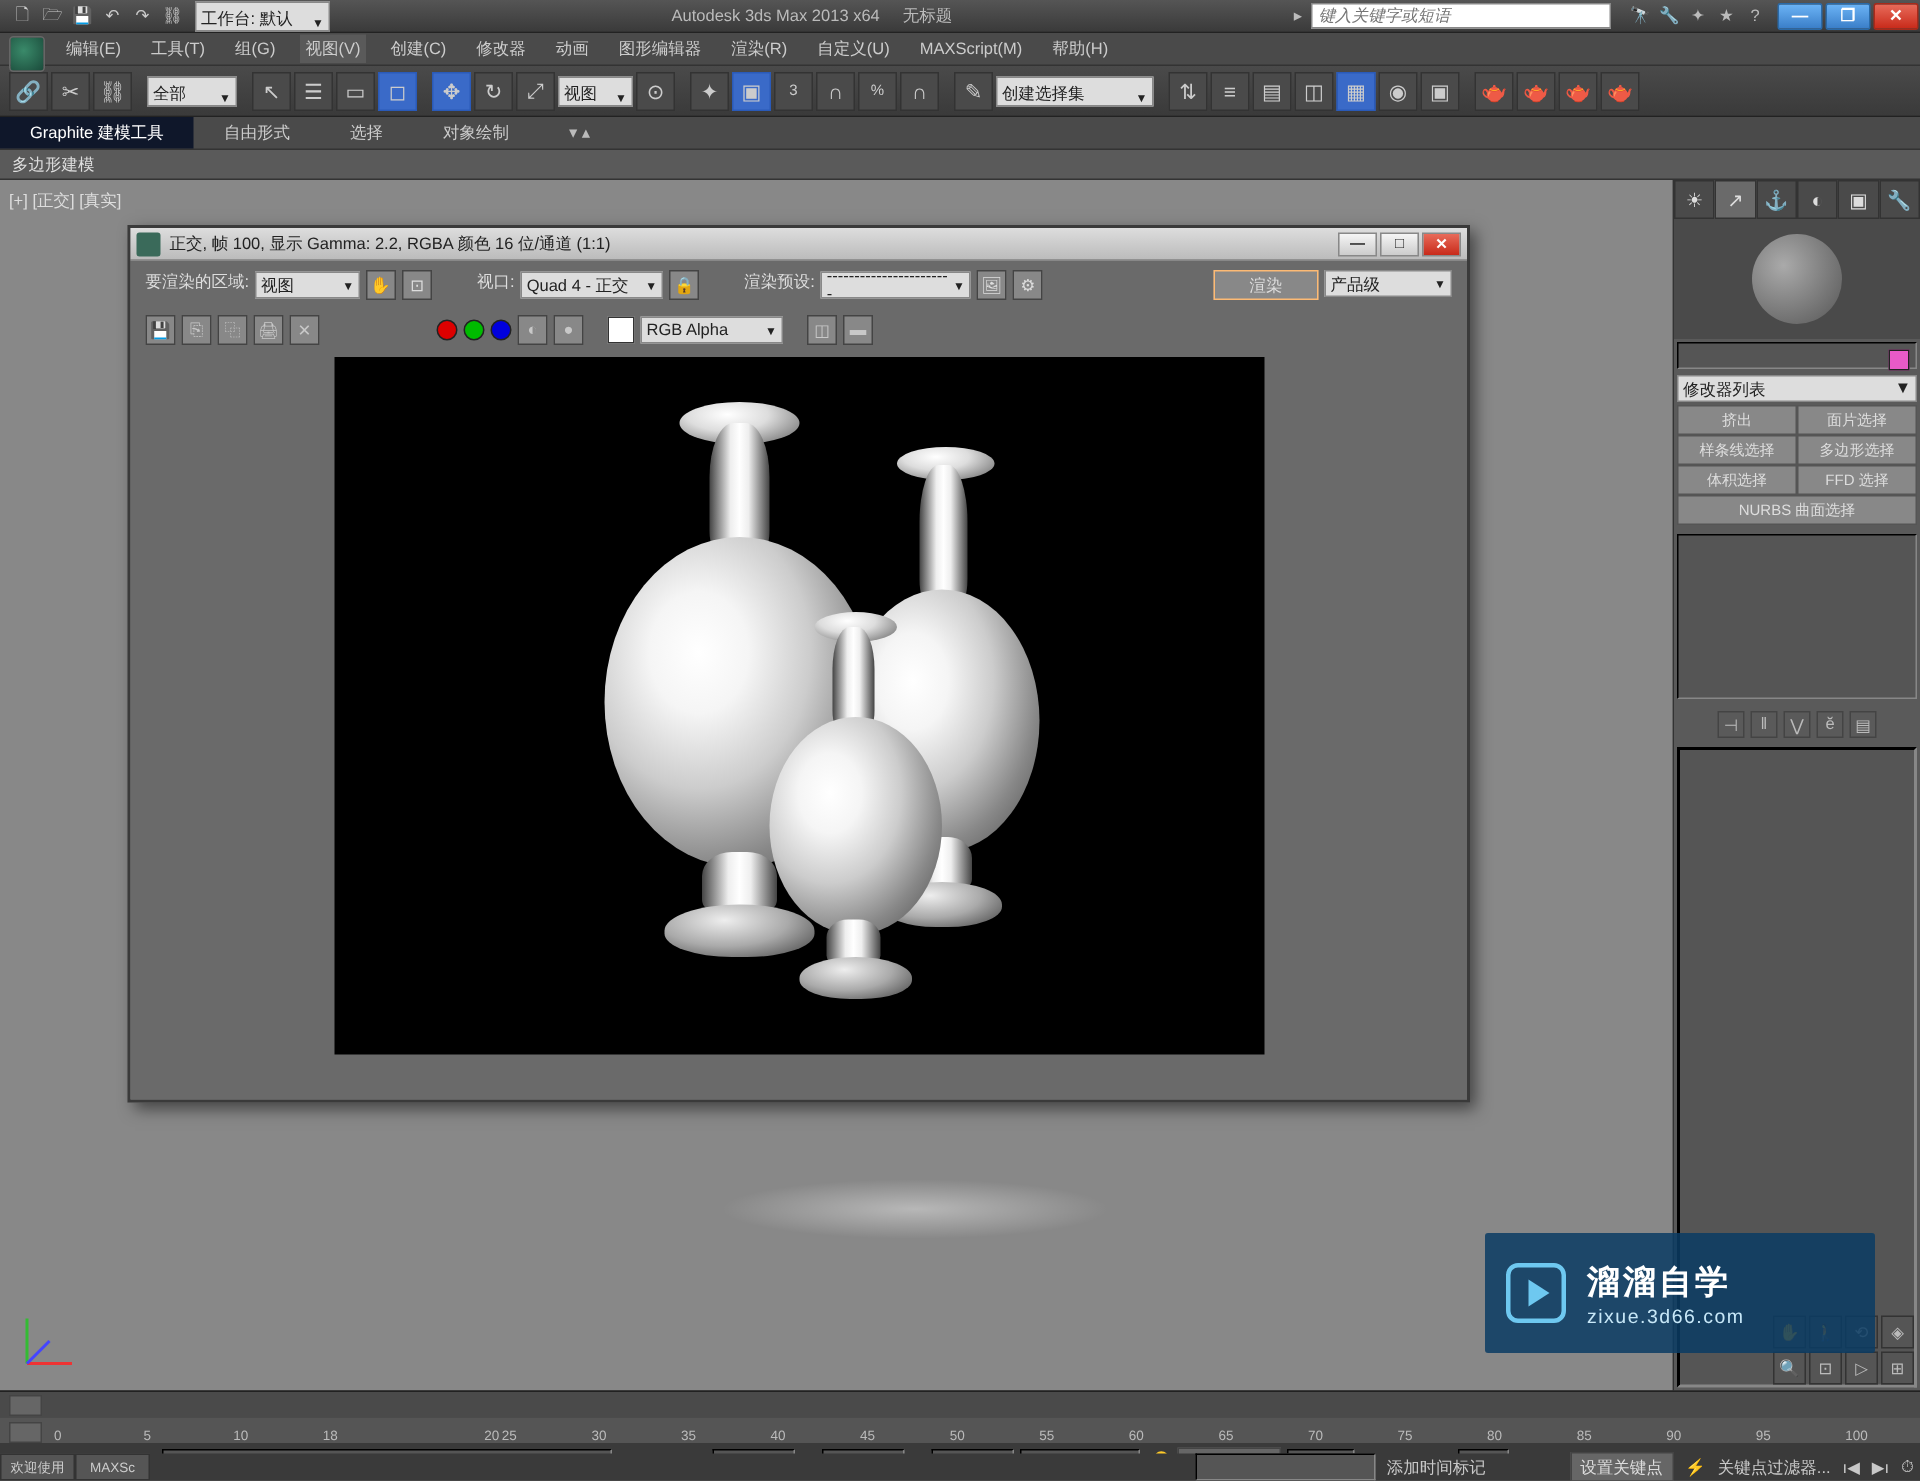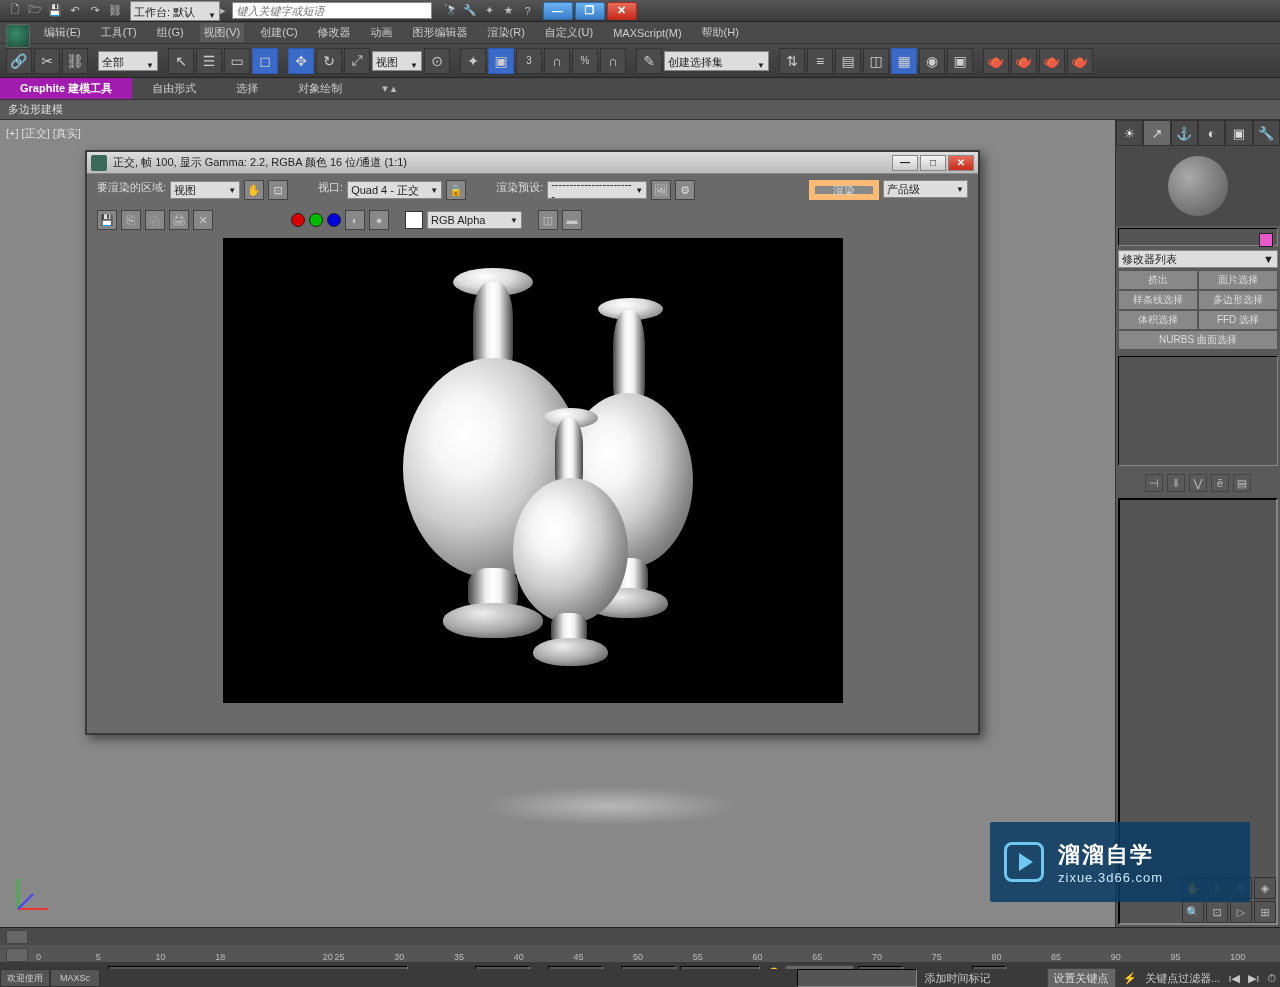--- a/index.html
+++ b/index.html
@@ -29,21 +29,21 @@
 .maintoolbar { height:34px; background:linear-gradient(#4a4a4a,#3a3a3a); display:flex; align-items:center; gap:2px; padding:0 6px; border-bottom:1px solid #222; }
 .tb-btn { width:26px; height:26px; background:#4a4a4a; border:1px solid #333; display:flex; align-items:center; justify-content:center; color:#ccc; cursor:pointer; font-size:14px;}
 .tb-btn.blue { background:#3a6ac8; border-color:#2a5ab8;}
 .tb-sep { width:6px; }
 .tb-drop { height:20px; background:#ddd; color:#222; border:1px solid #888; padding:0 3px; display:flex; align-items:flex-end;}
 .tb-drop .arr { margin-left:auto; font-size:8px;}
 
 
 .ribbon { height:22px; background:#4a4a4a; display:flex; align-items:center; border-bottom:1px solid #333; }
 .ribbon .rtab { padding:0 20px; height:100%; display:flex; align-items:center; color:#ccc; cursor:pointer;}
-.ribbon .rtab.active { background:#a21caf; color:#fff;font-weight:bold;}
+.ribbon .rtab.active { background:#0f172a; color:#fff;}
 .subribbon { height:20px; background:#5a5a5a; display:flex; align-items:center; padding:0 8px; color:#ddd; border-bottom:1px solid #333;}
 
 
 .main { display:flex; height:calc(100% - 22px - 22px - 34px - 22px - 20px - 60px); }
 .viewport { flex:1; background:#888; position:relative; }
 .vp-label { position:absolute; left:6px; top:6px; color:#ddd; font-size:11px;}
 .axis { position:absolute; left:8px; bottom:8px; width:50px; height:50px; }
 .axis svg { overflow:visible;}
 
 
@@ -70,21 +70,21 @@
 .render-title .ricon { width:16px; height:16px; background:#3a6a5a; border-radius:2px; margin-right:6px;}
 .render-title .rwinctl { margin-left:auto; display:flex;}
 .render-title .rwinctl div { width:26px; height:16px; border:1px solid #888; display:flex; align-items:center; justify-content:center; font-size:10px; font-weight:bold; margin-left:2px;}
 .render-title .rwinctl .rmin, .render-title .rwinctl .rmax { background:linear-gradient(#f5f5f5,#ccc); }
 .render-title .rwinctl .rclose { background:linear-gradient(#e86b5a,#c82a1a); color:#fff;}
 .render-ctrl { background:#6a6a6a; padding:6px 10px; display:flex; gap:30px; align-items:flex-end;}
 .render-ctrl .group { display:flex; flex-direction:row; gap:4px; font-size:11px; color:#ddd;}
 .render-ctrl .row { display:flex; gap:4px; align-items:center;}
 .rc-drop { height:18px; background:#ddd; color:#222; border:1px solid #888; padding:0 3px; display:flex; align-items:center; font-size:10px;}
 .rc-drop .arr { margin-left:auto; font-size:8px; }
-.rc-btn { height:20px; padding:0 10px; background:#888; border:6px solid #fdba74; display:flex; align-items:center; color:#ddd; cursor:pointer;}
+.rc-btn { height:20px; padding:0 10px; background:#888; border:1px solid #fdba74; display:flex; align-items:center; color:#ddd; cursor:pointer;}
 .rc-icon { width:20px; height:20px; background:#888; border:1px solid #444; display:flex; align-items:center; justify-content:center; }
 .render-tool { background:#6a6a6a; padding:4px 10px 8px; display:flex; gap:4px; align-items:center;}
 .dot { width:14px; height:14px; border-radius:50%; border:1px solid #222;}
 .dot.r{background:#d00;} .dot.g{background:#0b0;} .dot.b{background:#00d;}
 .sw { width:18px; height:18px; background:#fff; border:1px solid #333;}
 .render-canvas { background:#6a6a6a; padding:0 0 30px; display:flex; justify-content:center;}
 .render-img { width:620px; height:465px; background:#000; position:relative; overflow:hidden;}
 
 
 .vase { position:absolute; }
@@ -124,20 +124,24 @@
     <span class="qat-btn">🗋</span>
     <span class="qat-btn">🗁</span>
     <span class="qat-btn">💾</span>
     <span class="qat-btn">↶</span>
     <span class="qat-btn">↷</span>
     <span class="qat-btn">⛓</span>
   </div>
   <div class="tb-drop" style="width:90px">
     <span>工作台: 默认</span>
     <span class="arr">▼</span>
+  </div>
+  <div class="title-center">
+    <span>Autodesk 3ds Max  2013 x64</span>&nbsp;&nbsp;&nbsp;&nbsp;
+    <span>无标题</span>
   </div>
   <span style="color:#bbb">▸</span>
   <input class="search" placeholder="键入关键字或短语" style="">
   <div class="help-icons">
     <span>🔭</span>
     <span>🔧</span>
     <span>✦</span>
     <span>★</span>
     <span>?</span>
   </div>

